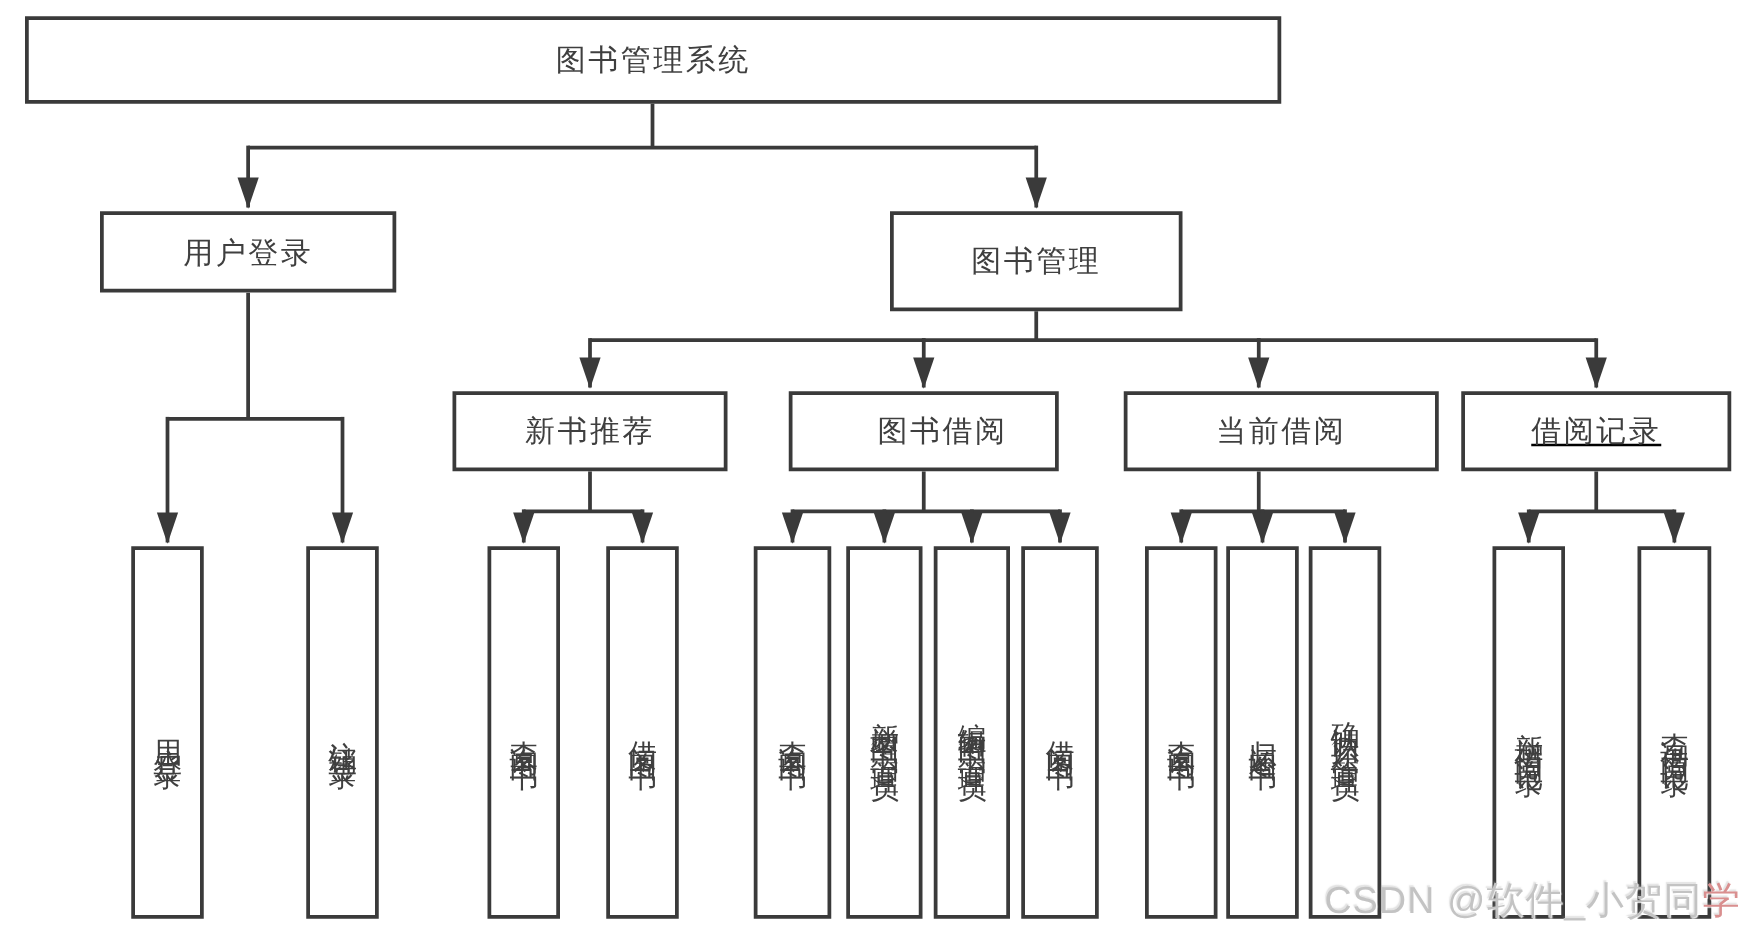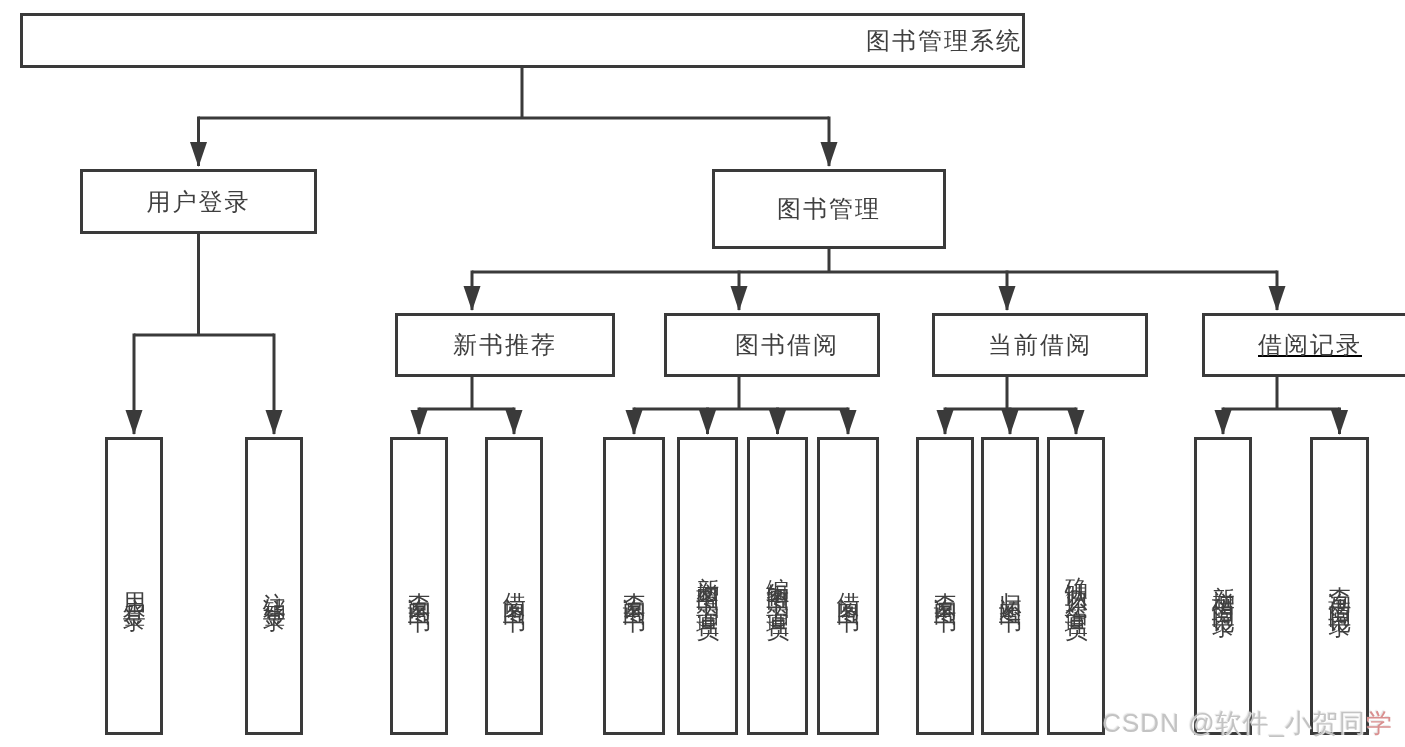--- a/index.html
+++ b/index.html
@@ -32,50 +32,50 @@
   .node .v-label {
     writing-mode: vertical-rl;
     text-orientation: mixed;
     font-size: 23px;
     line-height: 1.1;
     letter-spacing: 6px;
     color: #3f3f3f;
     white-space: nowrap;
   }
   
-  .n-root   { left: 20px;  top: 13px;  width: 1005px; height: 55px; justify-content: flex-end; }
+  .n-root   { left: 20px;  top: 13px;  width: 1005px; height: 70px; }
   
   .n-login  { left: 80px;  top: 169px; width: 237px; height: 65px; }
   .n-books  { left: 712px; top: 169px; width: 234px; height: 80px; }
   
-  .n-sec    { top: 313px; height: 64px; margin-left: 33px; }
+  .n-sec    { top: 313px; height: 64px; }
   .n-sec0   { left: 362px;  width: 220px; }
   .n-sec1   { left: 631px;  width: 216px; padding-left: 30px; }
-  .n-sec2   { left: 899px;  width: 216px; font-family: Liberation Mono, monospace; }
+  .n-sec2   { left: 899px;  width: 252px; font-family: Liberation Mono, monospace; }
   .n-sec3   { left: 1169px; width: 216px; text-decoration: underline; }
   
   .leaf     { top: 437px; height: 298px; }
   .n-a0 { left: 105px;  width: 58px; }
   .n-a1 { left: 245px;  width: 58px; }
   .n-b0 { left: 390px;  width: 58px; }
   .n-b1 { left: 485px;  width: 58px; }
   .n-c0 { left: 603px;  width: 62px; }
   .n-c1 { left: 677px;  width: 61px; }
   .n-c2 { left: 747px;  width: 61px; }
   .n-c3 { left: 817px;  width: 62px; }
   .n-d0 { left: 916px;  width: 58px; }
   .n-d1 { left: 981px;  width: 58px; }
   .n-d2 { left: 1047px; width: 58px; }
   .n-e0 { left: 1194px; width: 58px; }
   .n-e1 { left: 1310px; width: 59px; }
   
   .watermark {
     position: absolute;
     right: 12px; bottom: 6px;
-    font-size: 26px;
+    font-size: 30px;
     letter-spacing: 1px;
     color: #c3c3c3;
     text-shadow: 1px 1px 1px rgba(255,255,255,0.95), -1px -1px 1px rgba(140,140,140,0.25);
     white-space: nowrap;
     z-index: 5;
   }
   .watermark .wm-accent { color: #d98f8f; }
 </style>
 </head>
 <body>

